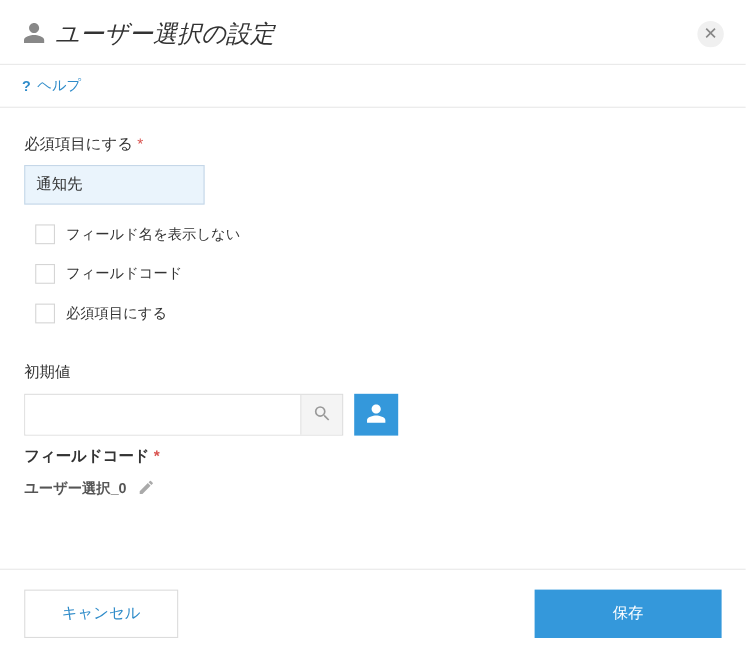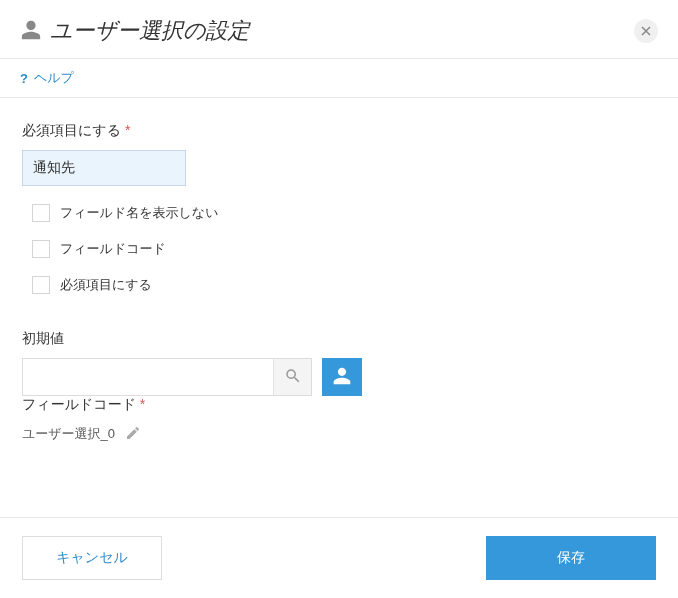--- a/index.html
+++ b/index.html
@@ -154,21 +154,22 @@
       width: 40px;
       height: 38px;
       background: #3498db;
       border: none;
       cursor: pointer;
       display: flex;
       align-items: center;
       justify-content: center;
     }
     .field-code-section {
-      margin-top: 0;
+      margin-top: 10px;
+      font-weight: bold;
     }
     .field-code-value-row {
       display: flex;
       align-items: center;
       gap: 8px;
       margin-top: 8px;
     }
     .field-code-value {
       font-size: 13px;
       color: #555;

